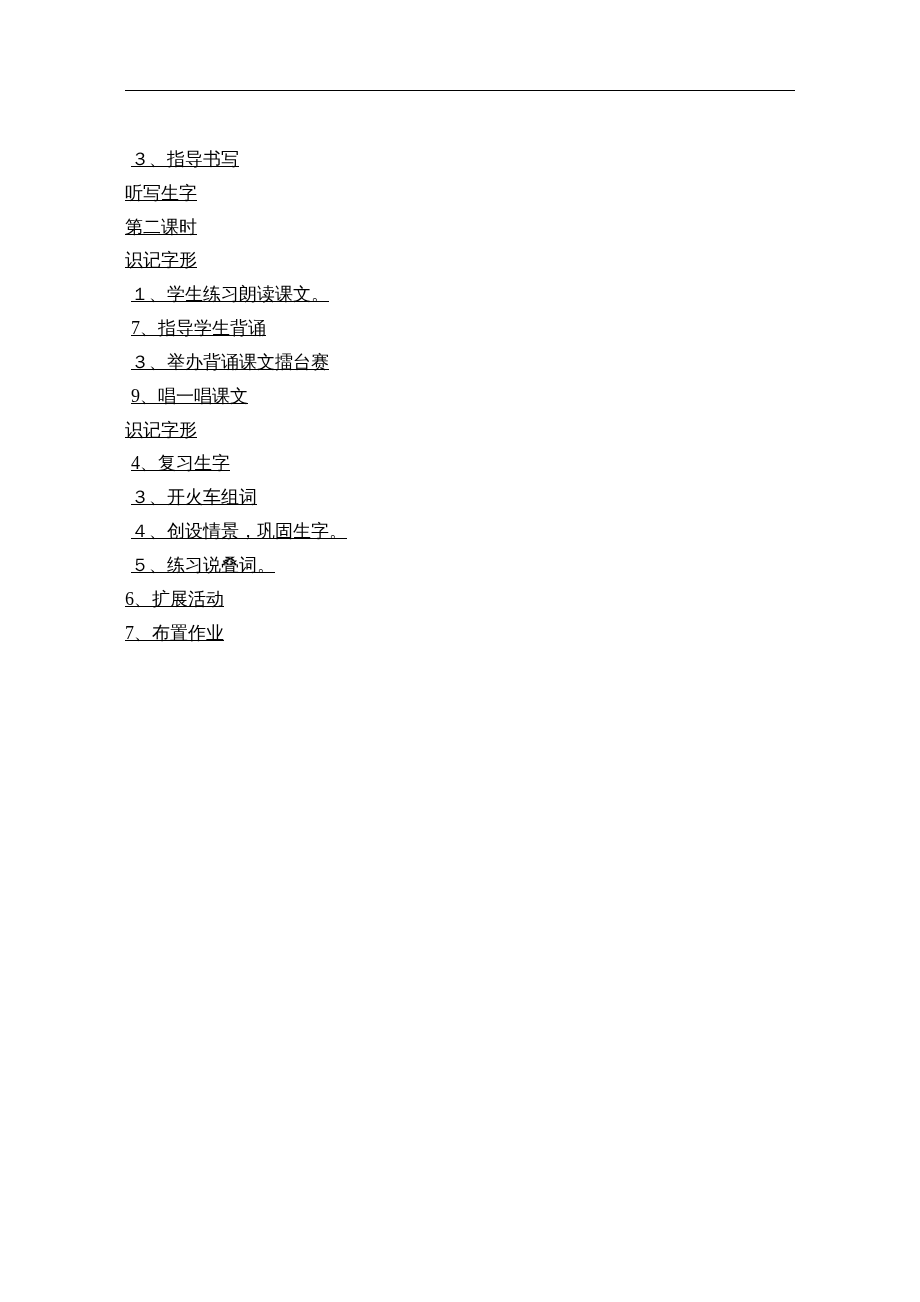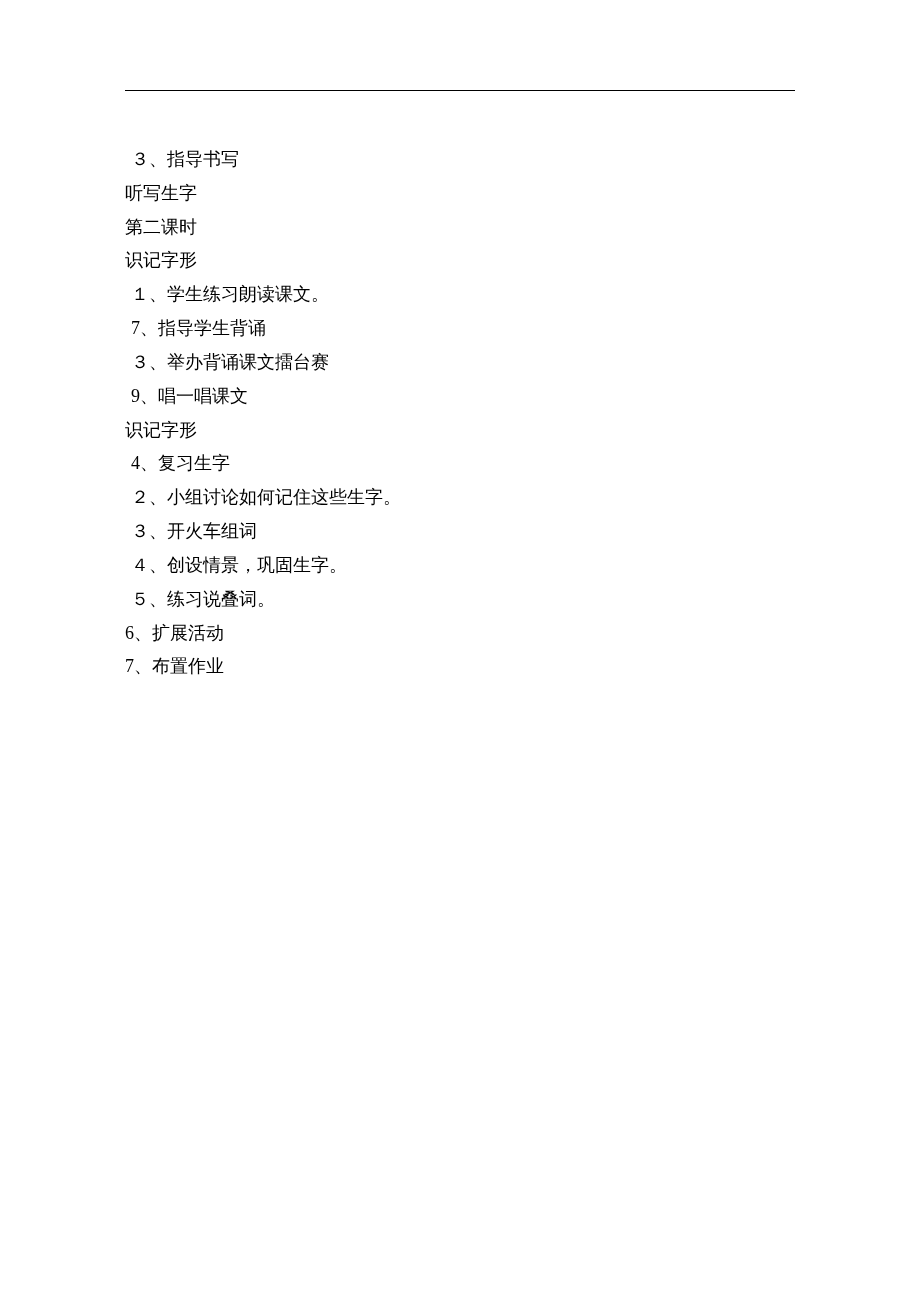--- a/index.html
+++ b/index.html
@@ -1,18 +1,19 @@
 <!DOCTYPE html>
 <html><head>
   <meta charset="utf-8">
   <style>
     * {
       margin: 0;
       padding: 0;
       box-sizing: border-box;
+      text-decoration: underline;
     }
     body {
       width: 920px;
       height: 1302px;
       background: #ffffff;
       font-family: "SimSun", "宋体", serif;
       position: relative;
     }
     .page-container {
       padding: 90px 125px 0 125px;
@@ -44,20 +45,19 @@
     <span class="line indent">３、指导书写</span>
     <span class="line">听写生字</span>
     <span class="line">第二课时</span>
     <span class="line">识记字形</span>
     <span class="line indent">１、学生练习朗读课文。</span>
     <span class="line indent">7、指导学生背诵</span>
     <span class="line indent">３、举办背诵课文擂台赛</span>
     <span class="line indent">9、唱一唱课文</span>
     <span class="line">识记字形</span>
     <span class="line indent">4、复习生字</span>
-    <span class="line indent">２、小组讨论如何记住这些生字。</span>
     <span class="line indent">３、开火车组词</span>
     <span class="line indent">４、创设情景，巩固生字。</span>
     <span class="line indent">５、练习说叠词。</span>
     <span class="line">6、扩展活动</span>
     <span class="line">7、布置作业</span>
   </div>
 </div>
 
 </body></html>

